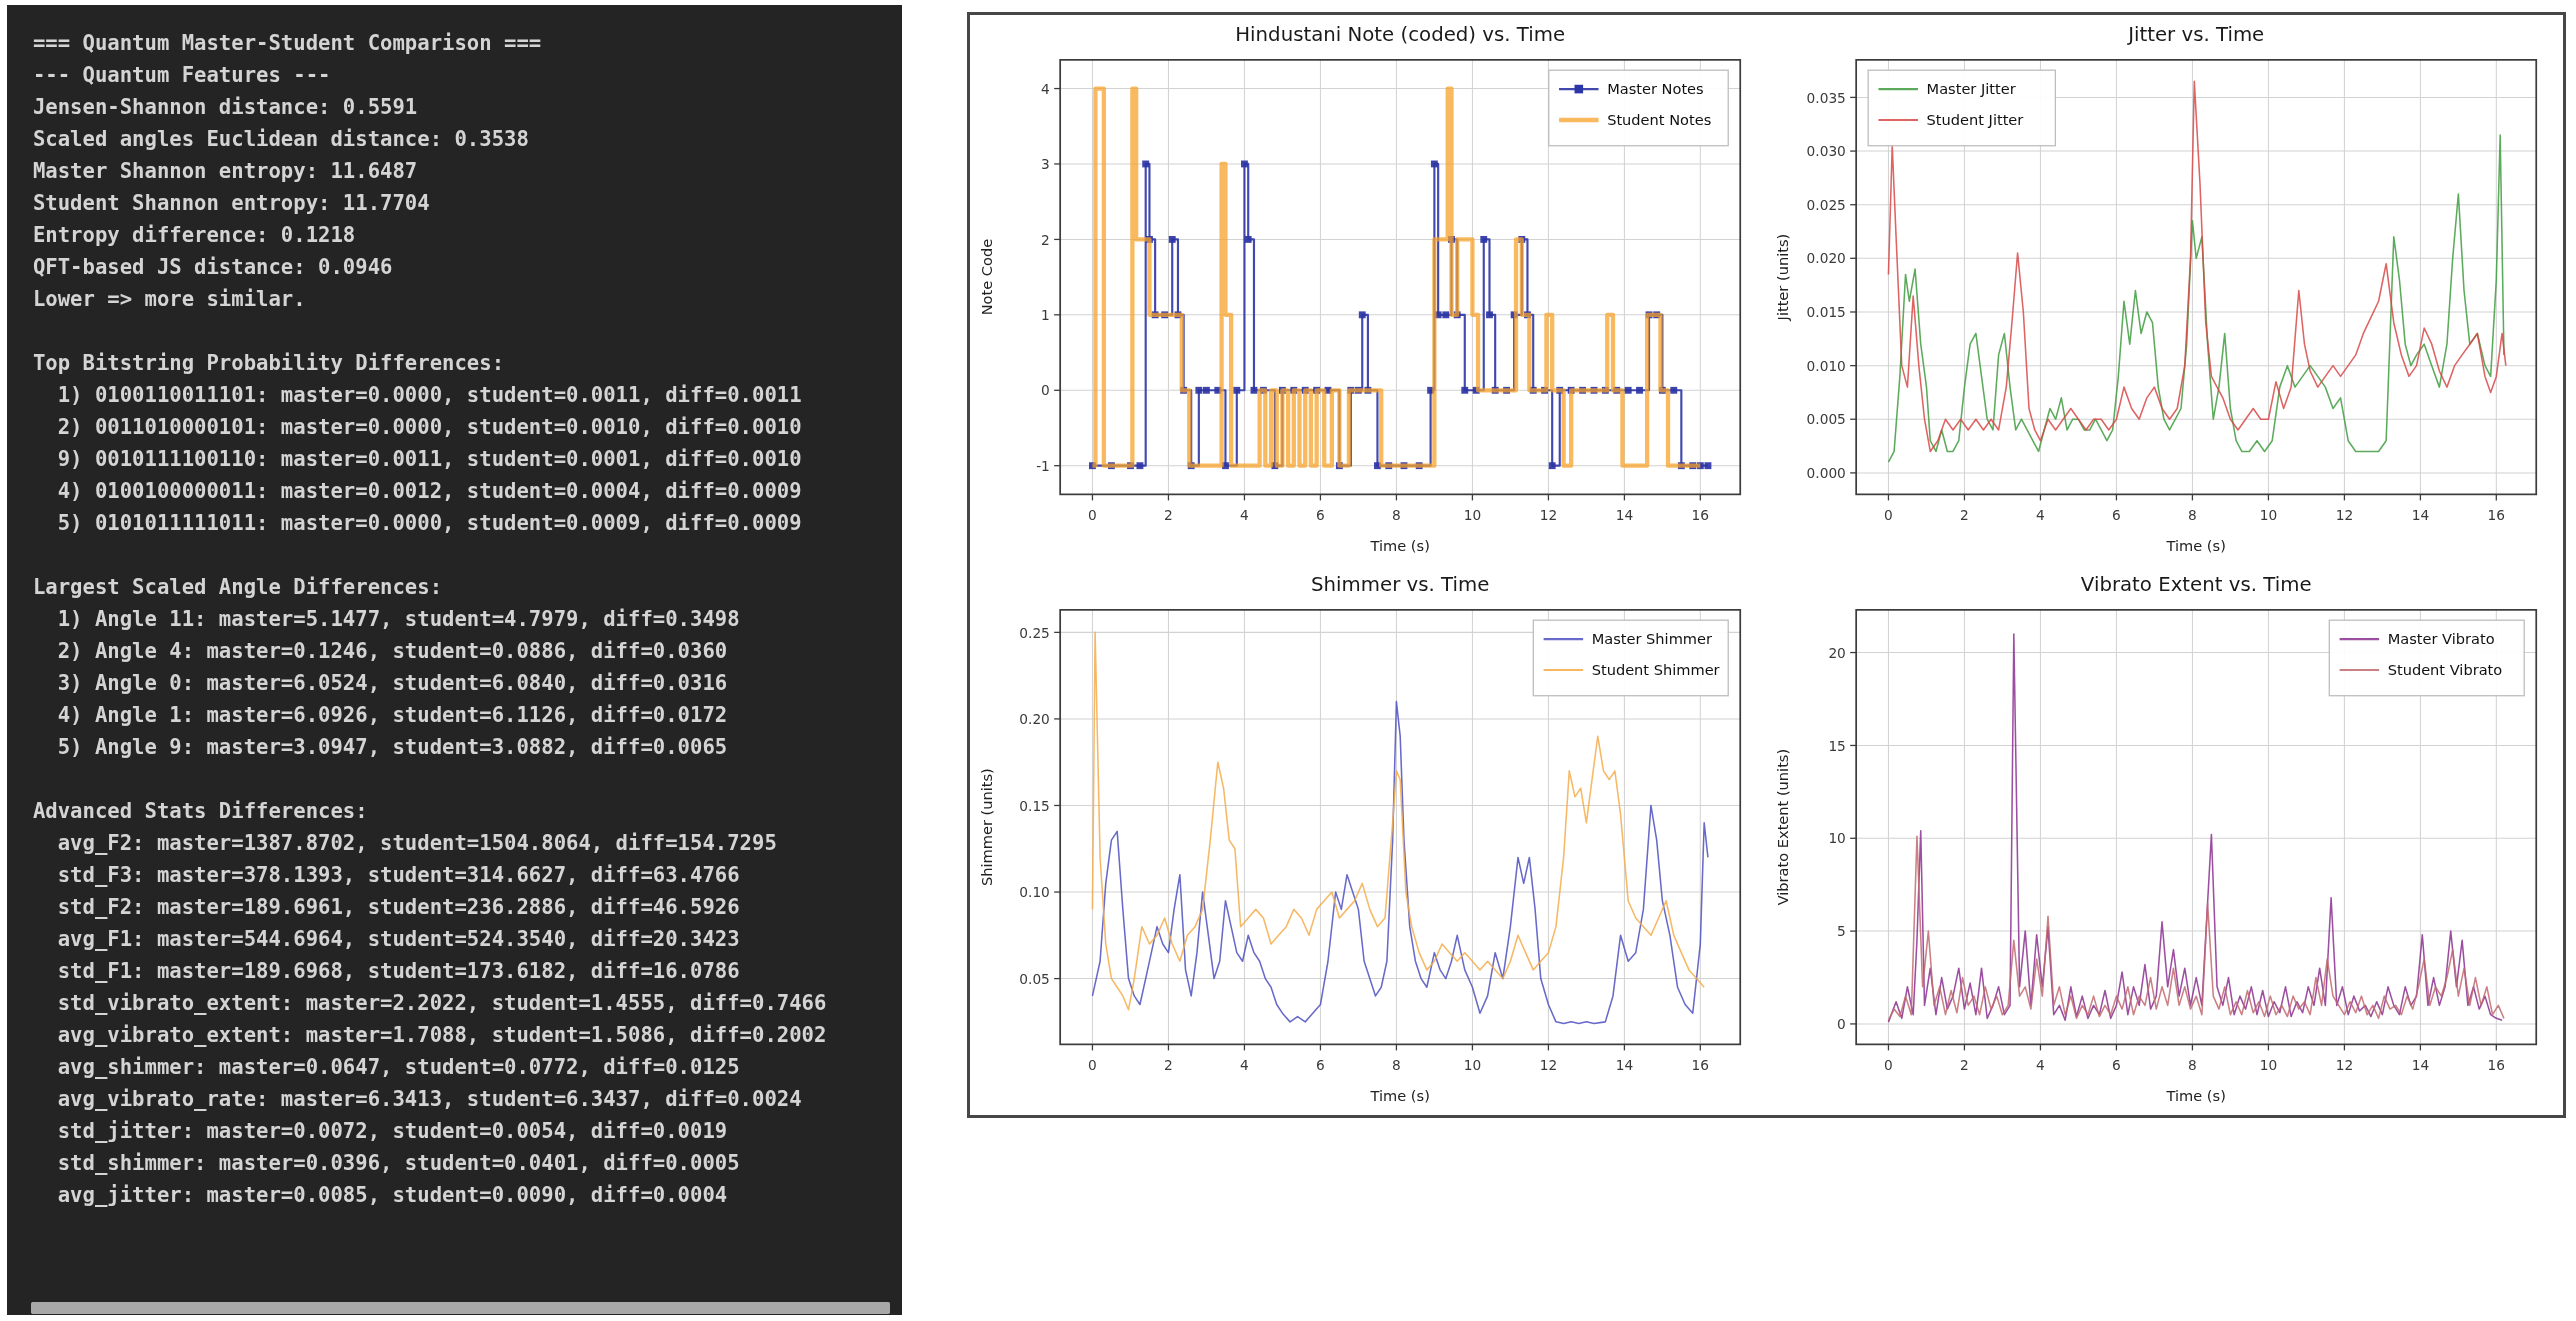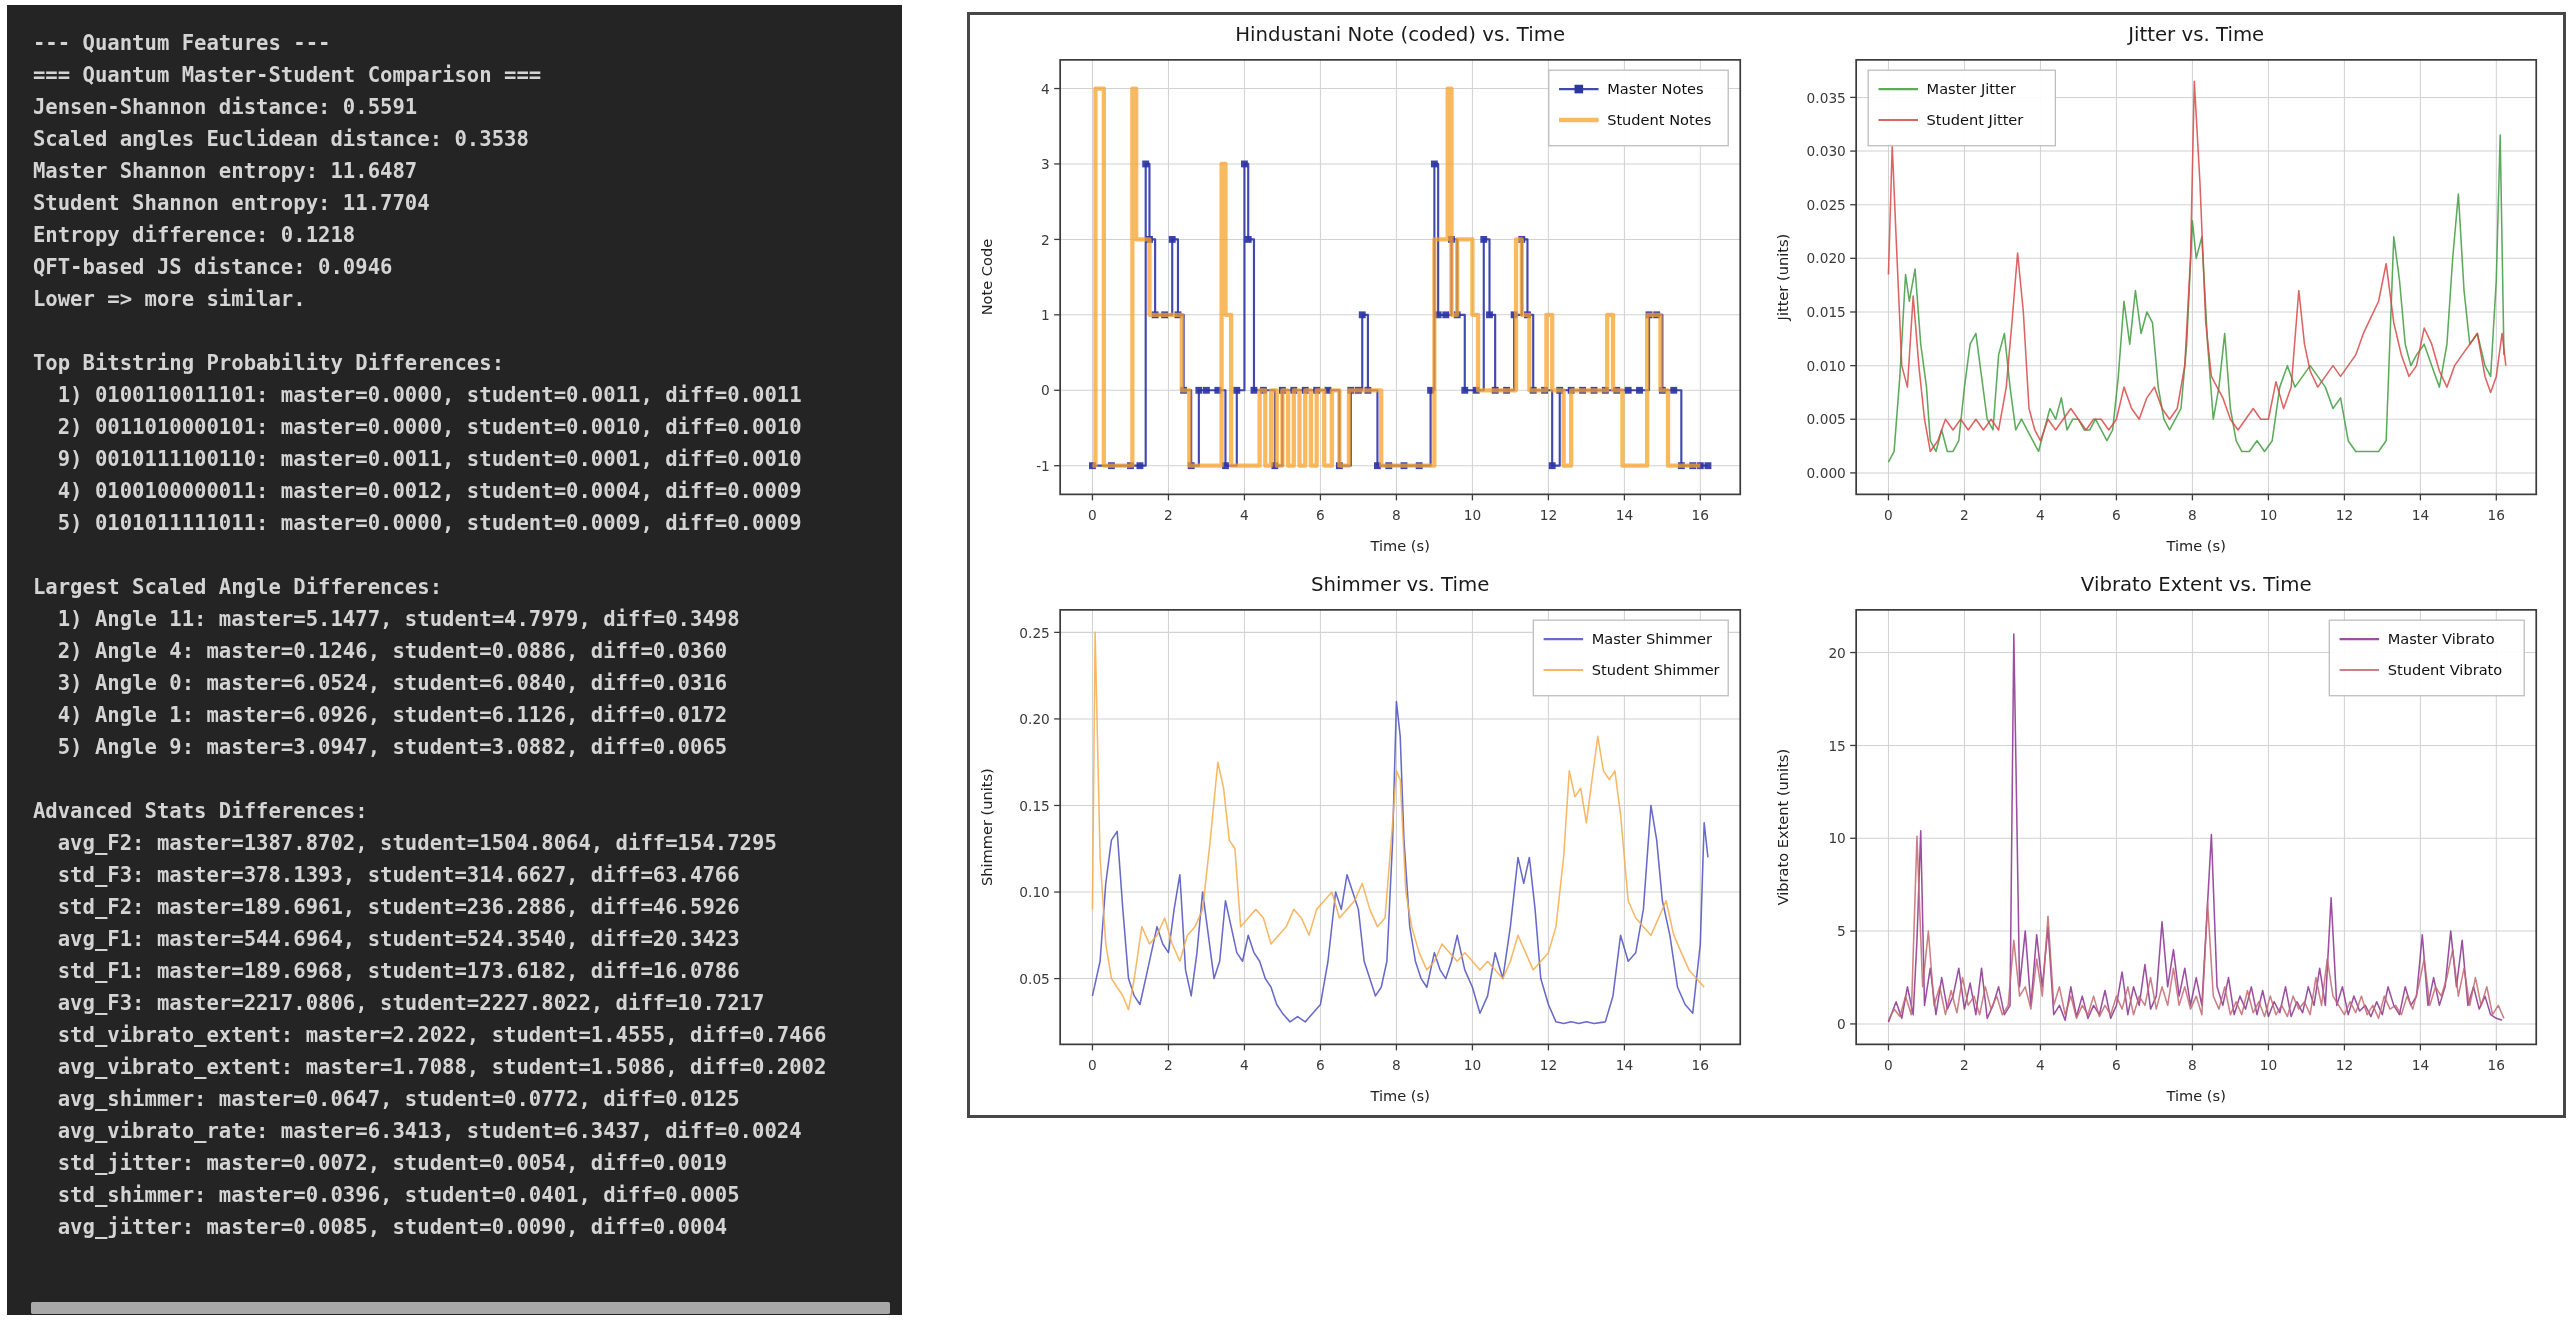--- a/index.html
+++ b/index.html
@@ -32,22 +32,22 @@
   .ct-title{font-family:"DejaVu Sans",sans-serif;font-size:23px;fill:#1a1a1a;}
   .ct-tick{font-family:"DejaVu Sans",sans-serif;font-size:16px;fill:#3a3a3a;}
   .ct-label{font-family:"DejaVu Sans",sans-serif;font-size:17px;fill:#222222;}
   .ct-leg{font-family:"DejaVu Sans",sans-serif;font-size:17px;fill:#111111;}
 </style>
 </head>
 <body>
 
 <div class="terminal">
   <div class="terminal-content">
+      <div class="tline">=== Quantum Master-Student Comparison ===</div>
       <div class="tline">--- Quantum Features ---</div>
-      <div class="tline">=== Quantum Master-Student Comparison ===</div>
       <div class="tline">Jensen-Shannon distance: 0.5591</div>
       <div class="tline">Scaled angles Euclidean distance: 0.3538</div>
       <div class="tline">Master Shannon entropy: 11.6487</div>
       <div class="tline">Student Shannon entropy: 11.7704</div>
       <div class="tline">Entropy difference: 0.1218</div>
       <div class="tline">QFT-based JS distance: 0.0946</div>
       <div class="tline">Lower =&gt; more similar.</div>
       <div class="tline">&nbsp;</div>
       <div class="tline">Top Bitstring Probability Differences:</div>
       <div class="tline">  1) 0100110011101: master=0.0000, student=0.0011, diff=0.0011</div>
@@ -62,21 +62,20 @@
       <div class="tline">  3) Angle 0: master=6.0524, student=6.0840, diff=0.0316</div>
       <div class="tline">  4) Angle 1: master=6.0926, student=6.1126, diff=0.0172</div>
       <div class="tline">  5) Angle 9: master=3.0947, student=3.0882, diff=0.0065</div>
       <div class="tline">&nbsp;</div>
       <div class="tline">Advanced Stats Differences:</div>
       <div class="tline">  avg_F2: master=1387.8702, student=1504.8064, diff=154.7295</div>
       <div class="tline">  std_F3: master=378.1393, student=314.6627, diff=63.4766</div>
       <div class="tline">  std_F2: master=189.6961, student=236.2886, diff=46.5926</div>
       <div class="tline">  avg_F1: master=544.6964, student=524.3540, diff=20.3423</div>
       <div class="tline">  std_F1: master=189.6968, student=173.6182, diff=16.0786</div>
-      <div class="tline">  avg_F3: master=2217.0806, student=2227.8022, diff=10.7217</div>
       <div class="tline">  std_vibrato_extent: master=2.2022, student=1.4555, diff=0.7466</div>
       <div class="tline">  avg_vibrato_extent: master=1.7088, student=1.5086, diff=0.2002</div>
       <div class="tline">  avg_shimmer: master=0.0647, student=0.0772, diff=0.0125</div>
       <div class="tline">  avg_vibrato_rate: master=6.3413, student=6.3437, diff=0.0024</div>
       <div class="tline">  std_jitter: master=0.0072, student=0.0054, diff=0.0019</div>
       <div class="tline">  std_shimmer: master=0.0396, student=0.0401, diff=0.0005</div>
       <div class="tline">  avg_jitter: master=0.0085, student=0.0090, diff=0.0004</div>
     </div>
   <div class="term-scrollbar"></div>
 </div>

